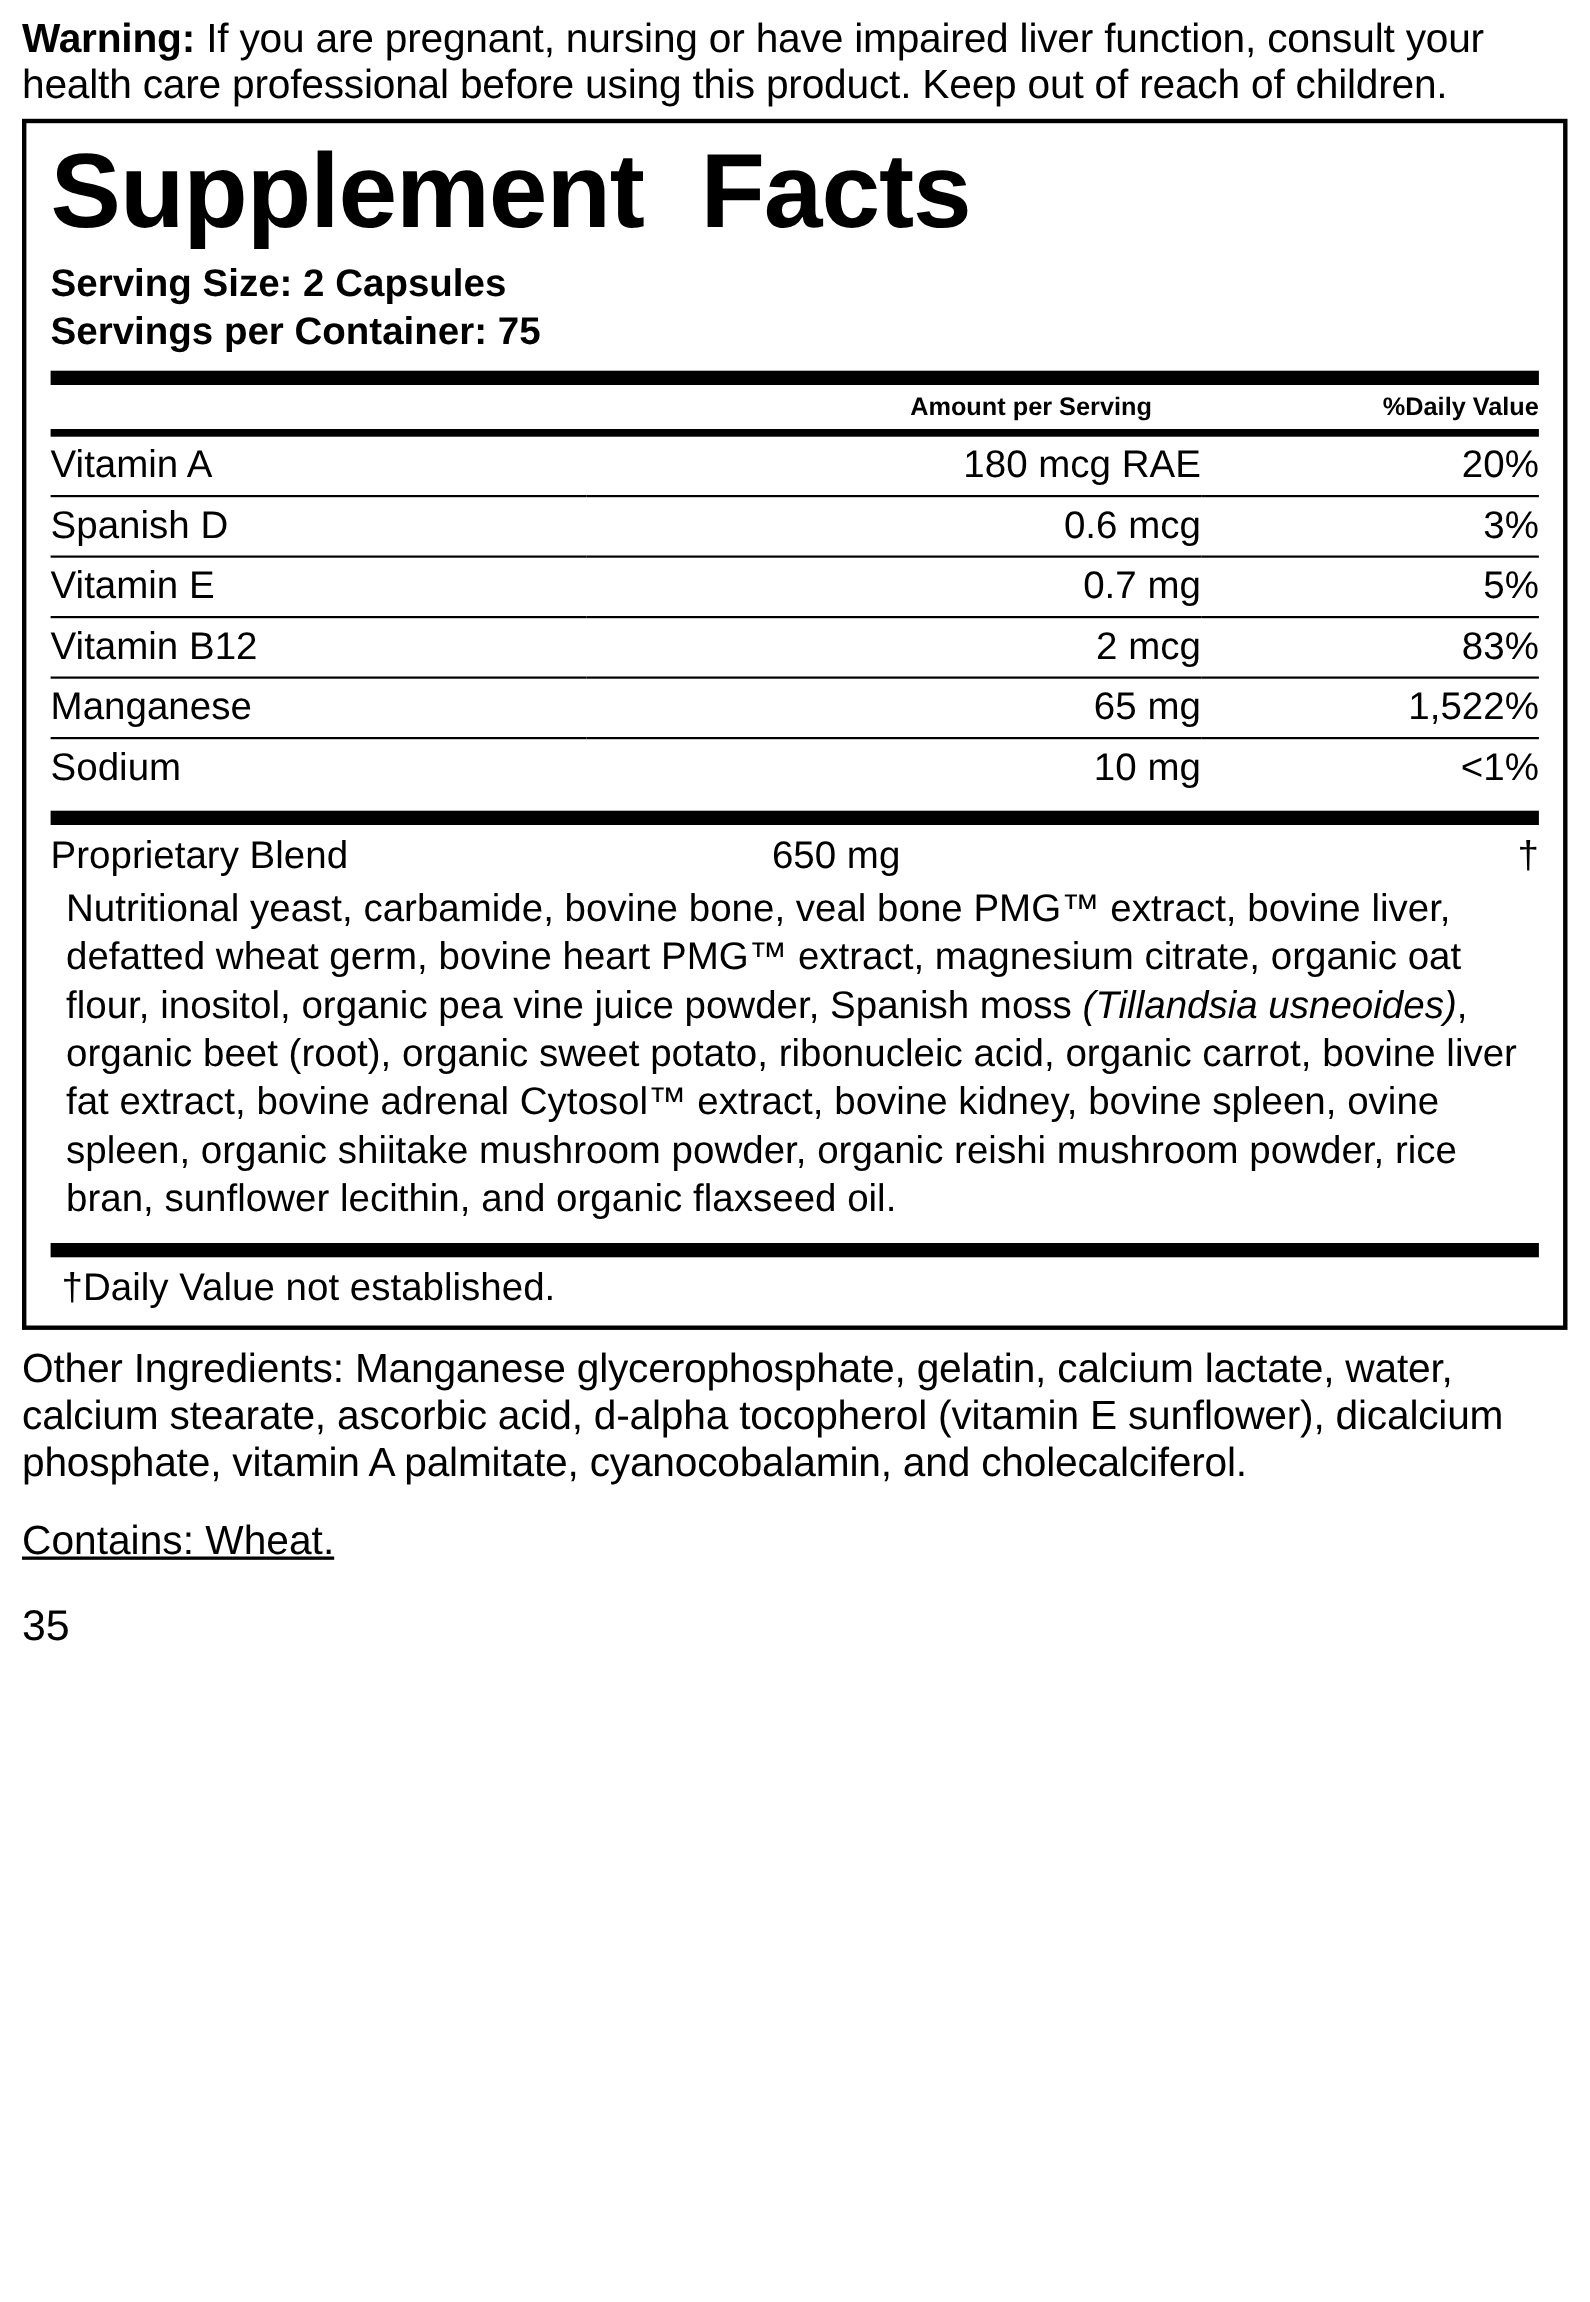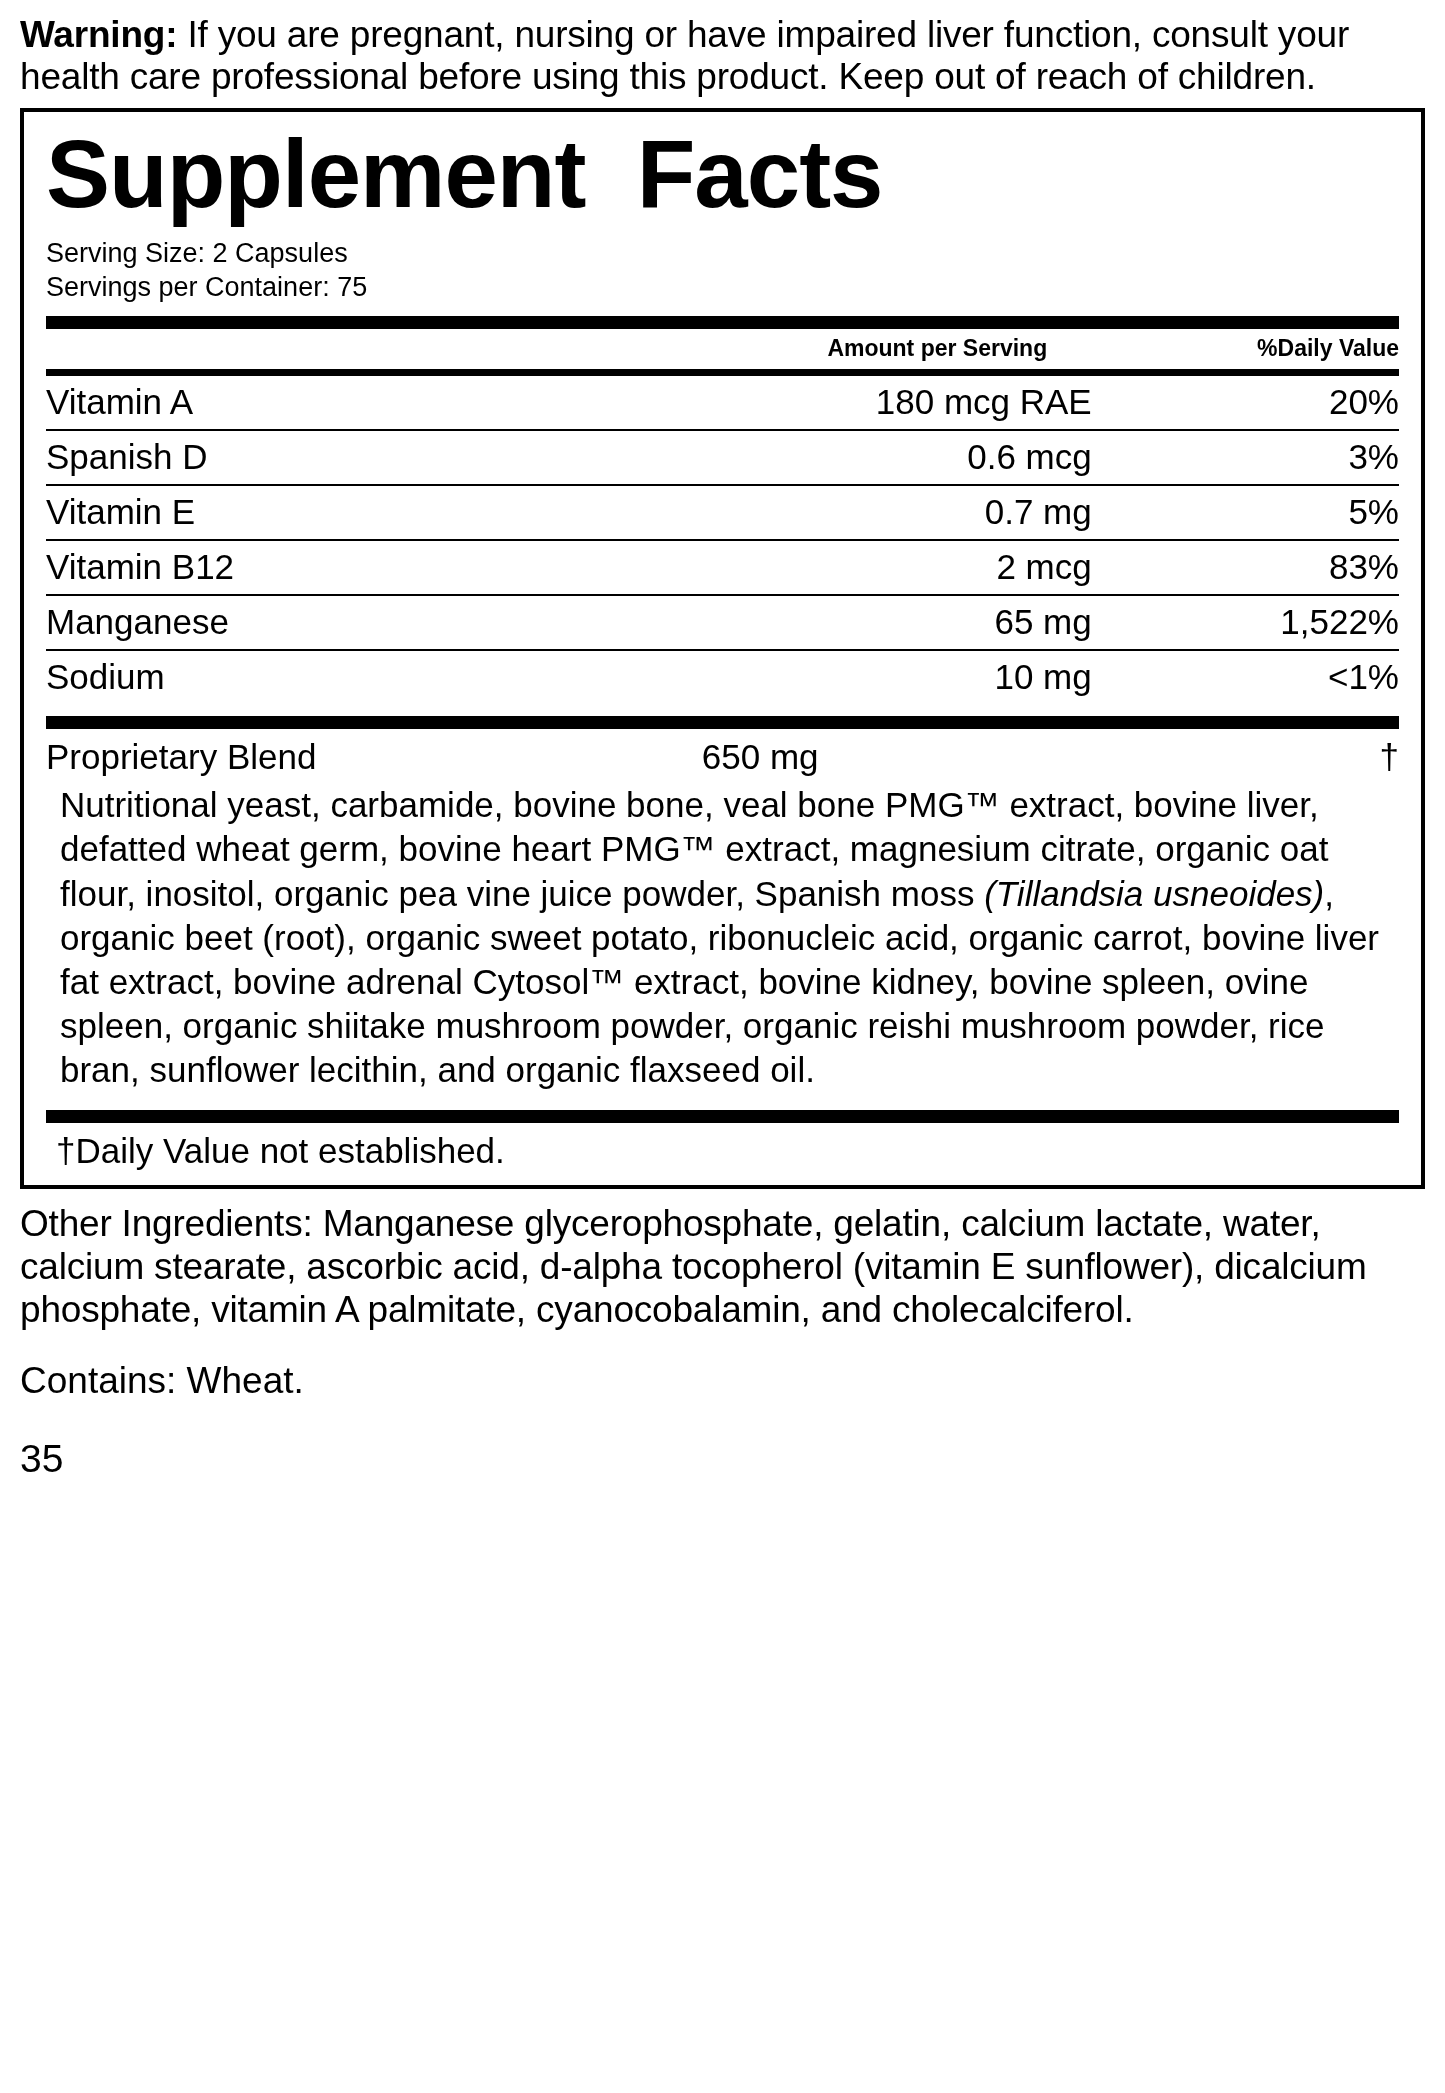--- a/index.html
+++ b/index.html
@@ -42,22 +42,23 @@
   }
   .facts-title {
     font-size: 96px;
     font-weight: bold;
     letter-spacing: -1px;
     line-height: 1.0;
     margin: 4px 0 14px 0;
     white-space: pre;
   }
   .serving-line {
-    font-size: 27px;
+    font-size: 35px;
     line-height: 1.26;
+    font-weight: bold;
   }
 
   .rule-heavy {
     border-top: 13px solid #000;
     margin: 12px 0 0 0;
   }
   .rule-medium {
     border-top: 7px solid #000;
     margin: 0;
   }
@@ -114,20 +115,21 @@
     font-size: 37px;
     line-height: 1.16;
     letter-spacing: -0.2px;
     margin: 0 0 28px 0;
     max-width: 1400px;
   }
   .contains {
     font-size: 37px;
     line-height: 1.16;
     margin: 0 0 34px 0;
+    text-decoration: underline;
   }
   .page-number {
     font-size: 39px;
     margin: 0 0 16px 0;
   }
 </style>
 </head>
 <body>
 
 <div class="page">

